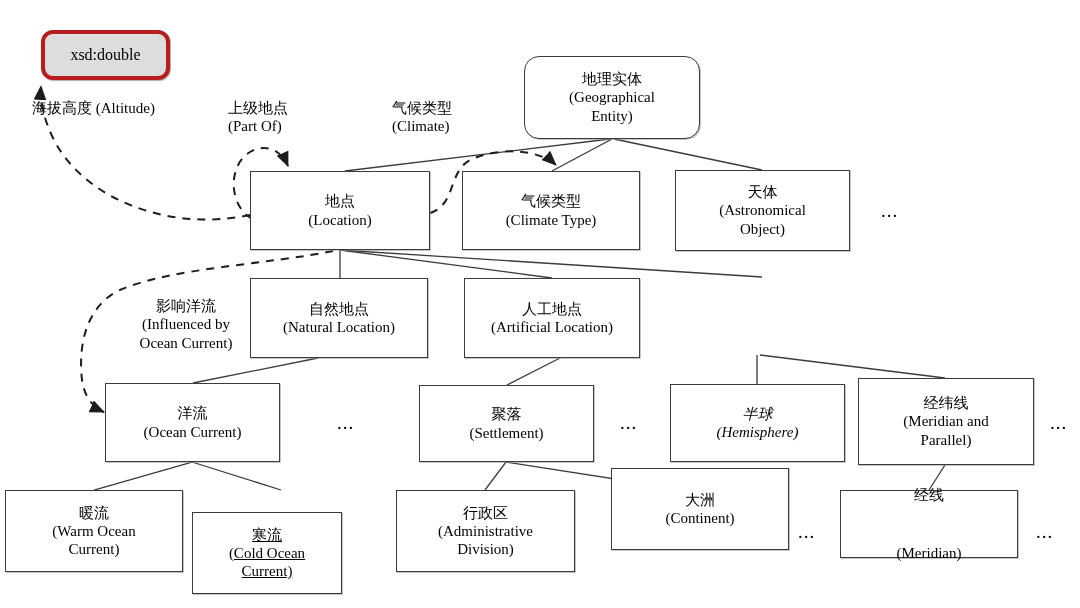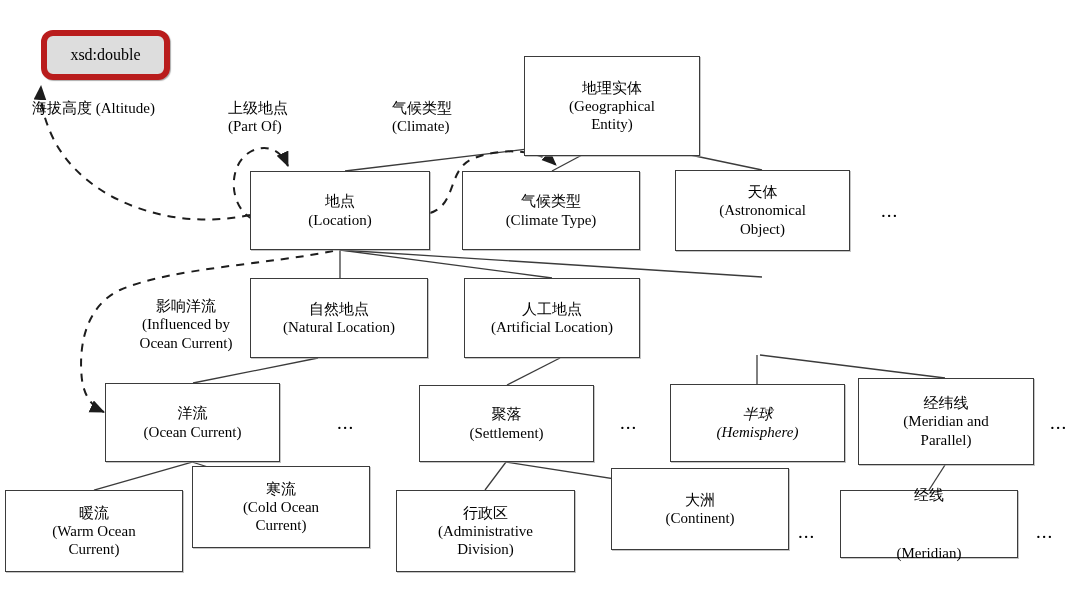--- a/index.html
+++ b/index.html
@@ -35,21 +35,21 @@
     font-size: 15px;
     line-height: 1.22;
     color: #000000;
     box-shadow: 1px 1px 0 rgba(150,150,150,0.55);
   }
   .node .cn { display: block; }
   .node .en { display: block; }
   .node.datatype {
     border-radius: 12px;
     background: #dddddd;
-    border: 6px solid #b91c1c;
+    border: 4px solid #b91c1c;
     font-size: 16px;
     box-shadow: 1px 1px 1px rgba(120,120,120,0.6);
   }
   .edge-label {
     position: absolute;
     font-size: 15px;
     line-height: 1.22;
     color: #000000;
     text-align: center;
     white-space: nowrap;
@@ -115,21 +115,21 @@
       <path d="M 430,213 C 456,205 448,172 470,160 C 500,146 540,150 556,165" marker-end="url(#arrow)"></path>
 
       <path d="M 333,251 C 270,264 170,268 120,290 C 86,306 78,345 82,380 C 85,400 95,408 104,412" marker-end="url(#arrow)"></path>
     </g>
   </svg>
 
   <div class="node datatype" style="left:41px; top:30px; width:129px; height:50px;">
     <span class="en">xsd:double</span>
   </div>
 
-  <div class="node" style="left:524px; top:56px; width:176px; height:100px;">
+  <div class="node" style="left:524px; top:56px; width:176px; height:83px;border-radius:15px;">
     <span class="cn">地理实体</span>
     <span class="en">(Geographical</span>
     <span class="en">Entity)</span>
   </div>
 
   <div class="node" style="left:250px; top:171px; width:180px; height:79px;">
     <span class="cn">地点</span>
     <span class="en">(Location)</span>
   </div>
 
@@ -175,21 +175,21 @@
     <span class="en">(Meridian and</span>
     <span class="en">Parallel)</span>
   </div>
 
   <div class="node" style="left:5px; top:490px; width:178px; height:82px;">
     <span class="cn">暖流</span>
     <span class="en">(Warm Ocean</span>
     <span class="en">Current)</span>
   </div>
 
-  <div class="node" style="left:192px; top:466px; width:178px; height:82px;">
+  <div class="node" style="left:192px; top:512px; width:150px; height:82px;text-decoration:underline;">
     <span class="cn">寒流</span>
     <span class="en">(Cold Ocean</span>
     <span class="en">Current)</span>
   </div>
 
   <div class="node" style="left:396px; top:490px; width:179px; height:82px;">
     <span class="cn">行政区</span>
     <span class="en">(Administrative</span>
     <span class="en">Division)</span>
   </div>

